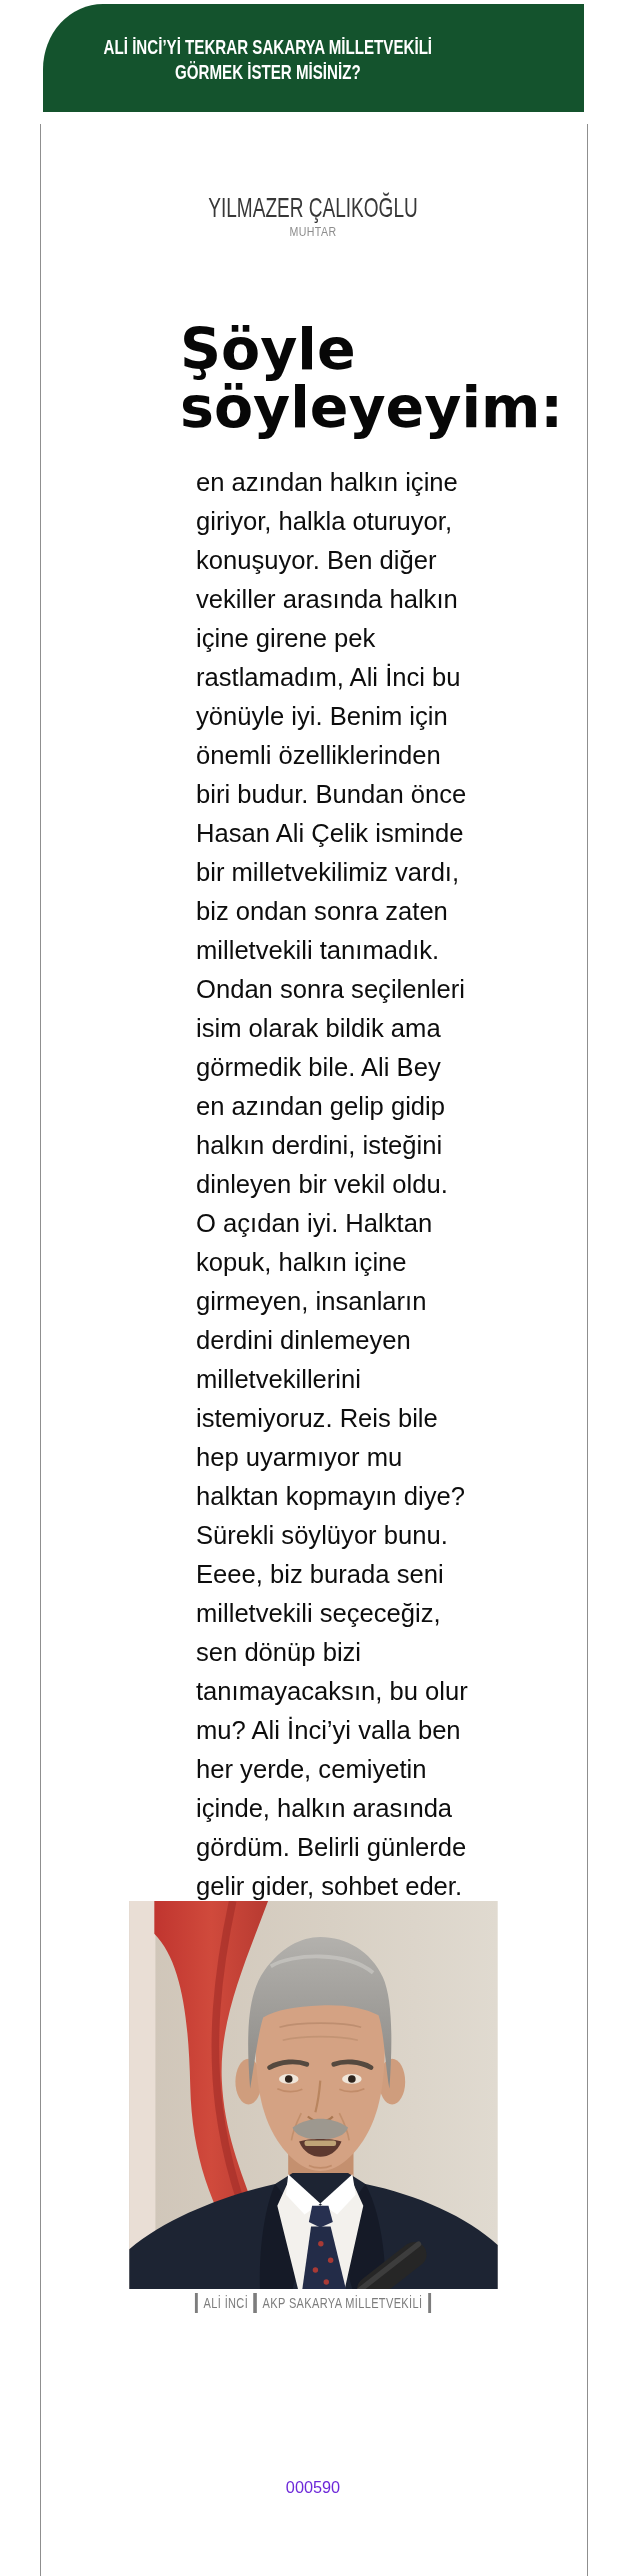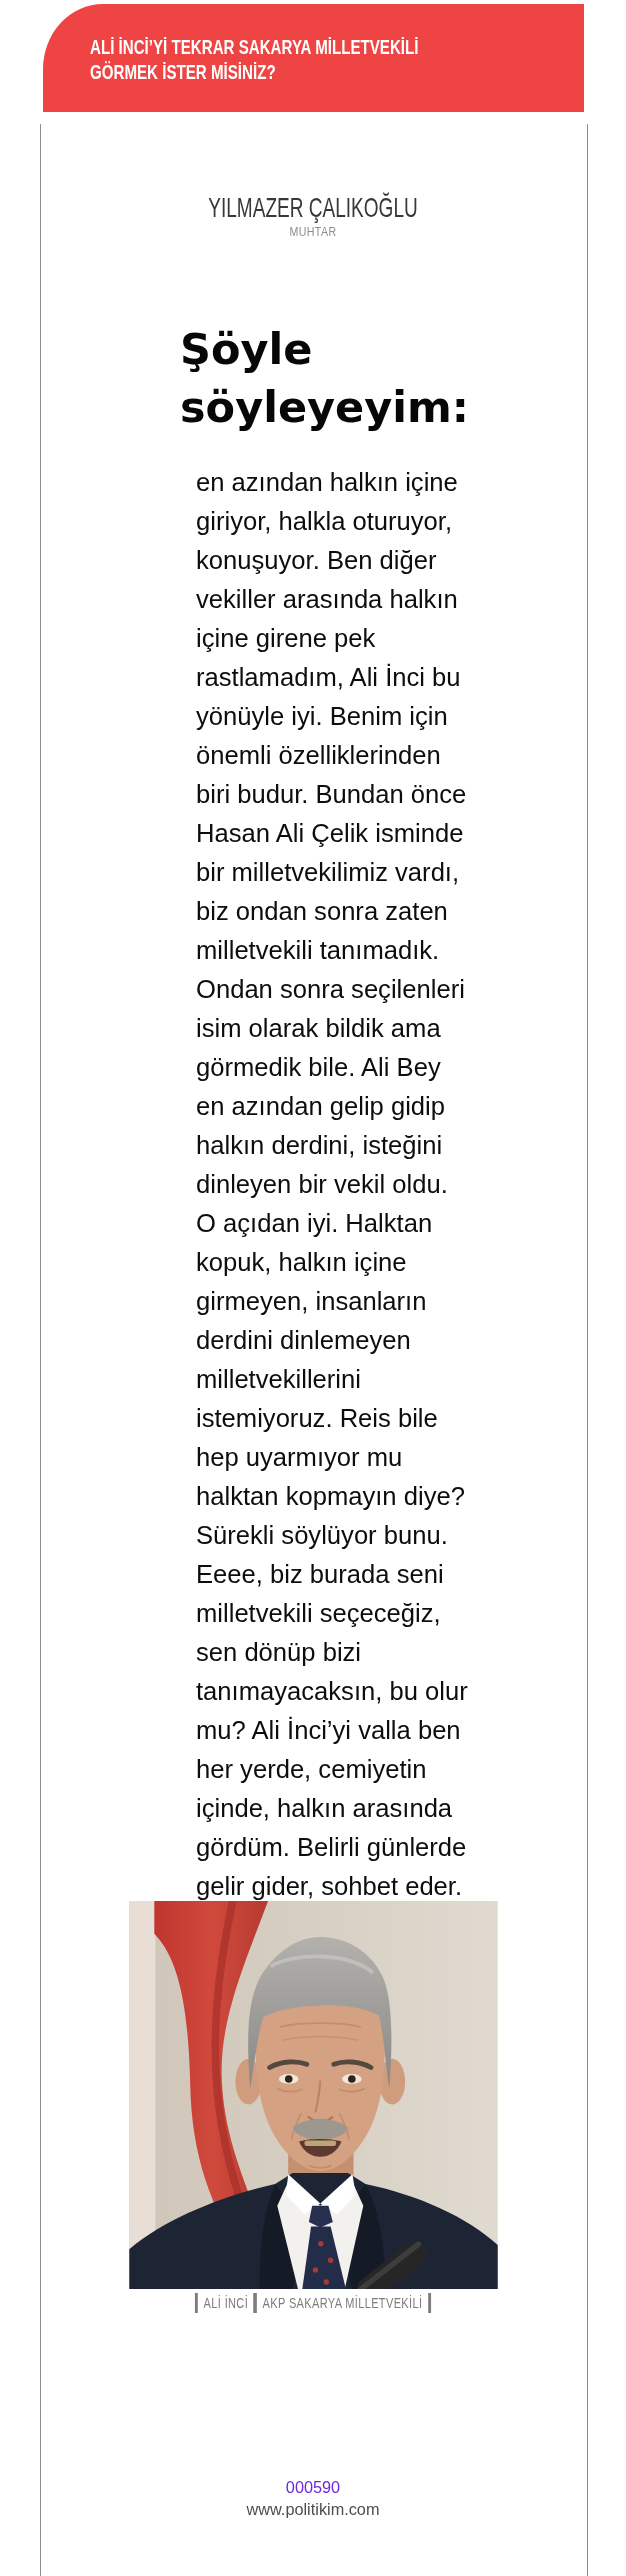--- a/index.html
+++ b/index.html
@@ -23,21 +23,21 @@
   #author-name{position:absolute;left:40px;top:193px;width:546px;text-align:center;
                font-size:28px;line-height:30.5px;font-weight:400;color:#383838;
                transform:scaleX(.68);transform-origin:center;white-space:nowrap;}
   #author-role{position:absolute;left:40px;top:224px;width:546px;text-align:center;
                font-size:13.6px;line-height:15.3px;color:#8d8d8d;letter-spacing:0.5px;
                transform:scaleX(.78);transform-origin:center;}
 
   
   #headline{position:absolute;left:180px;top:320px;
             font-family:"DejaVu Sans",sans-serif;font-weight:bold;color:#070707;
-            font-size:43px;line-height:58px;white-space:pre;}
+            font-size:57px;line-height:58px;white-space:pre;}
 
   
   #body-text{position:absolute;left:196px;top:463px;width:305px;
              font-size:25.6px;line-height:39px;color:#0d0d0d;white-space:pre;}
 
   
   #photo{position:absolute;left:129px;top:1901px;width:369px;height:388px;}
   #photo svg{display:block;width:369px;height:388px;}
 
   
@@ -51,21 +51,21 @@
   #footer-code{position:absolute;left:40px;top:2477px;width:546px;text-align:center;
                font-size:16.3px;line-height:21px;color:#6d28d9;}
   #footer-site{position:absolute;left:40px;top:2499px;width:546px;text-align:center;
                font-size:16.3px;line-height:21px;color:#4d4d4d;}
 </style>
 </head>
 <body>
 
 <div id="page">
 
-  <div id="banner" style="background: #ef4444;">
+  <div id="banner" style="background: #14532d; text-align: center;">
     <div class="banner-line" style="color: rgb(255, 255, 255);">ALİ İNCİ’Yİ TEKRAR SAKARYA MİLLETVEKİLİ</div>
     <div class="banner-line" style="color: rgb(255, 255, 255);">GÖRMEK İSTER MİSİNİZ?</div>
   </div>
 
   <div class="rail" id="rail-left"></div>
   <div class="rail" id="rail-right"></div>
 
   <div id="author-name">YILMAZER ÇALIKOĞLU</div>
   <div id="author-role">MUHTAR</div>
 
@@ -196,16 +196,15 @@
 
   <div id="caption">
     <span class="cap-bar"></span>
     <span class="cap-text">ALİ İNCİ</span>
     <span class="cap-bar"></span>
     <span class="cap-text">AKP SAKARYA MİLLETVEKİLİ</span>
     <span class="cap-bar"></span>
   </div>
 
   <div id="footer-code">000590</div>
-  <div id="footer-site">www.politikim.com</div>
 
 </div>
 
 
 </body></html>

